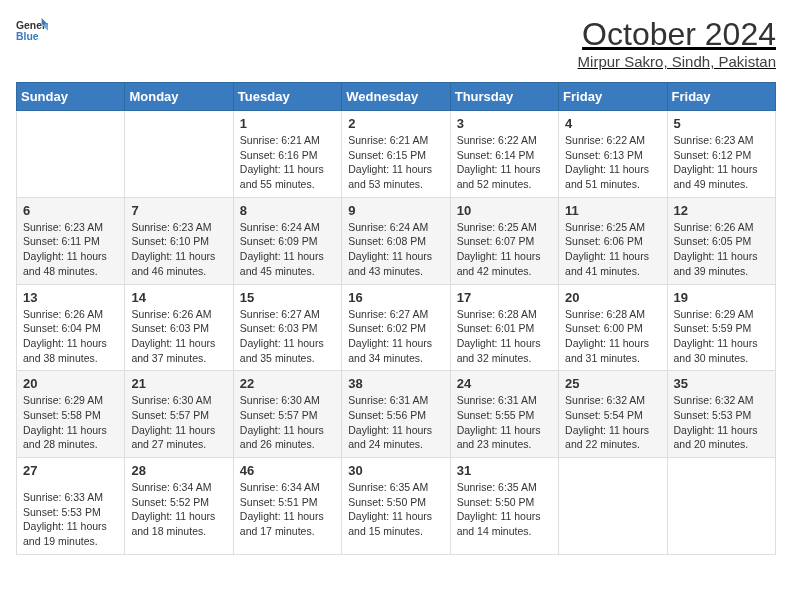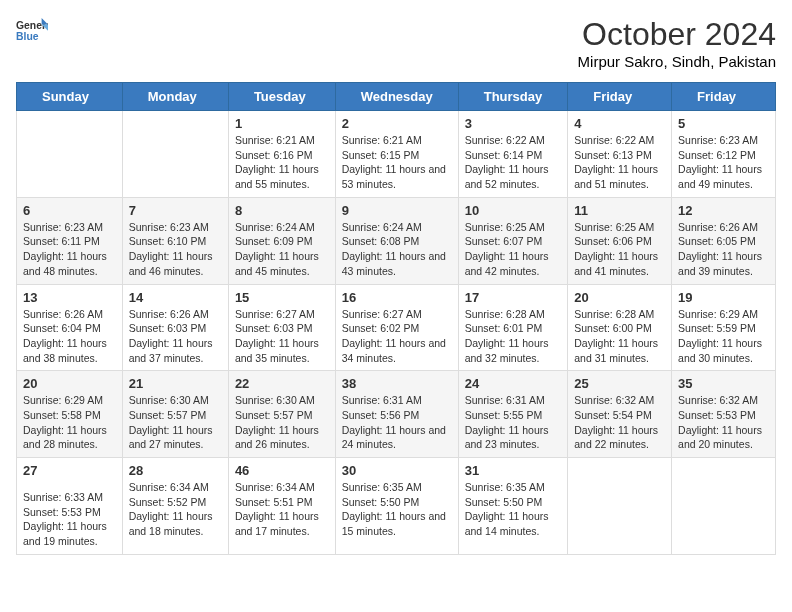--- a/index.html
+++ b/index.html
@@ -20,40 +20,41 @@
       display: flex;
       align-items: center;
       gap: 4px;
     }
     .logo-icon {
       width: 32px;
       height: 28px;
     }
     .title-block {
       text-align: right;
+      text-decoration: underline;
     }
     .month-title {
       font-size: 32px;
       color: #333;
       font-weight: normal;
     }
     .location-title {
       font-size: 15px;
-      color: #000000;
+      color: #404040;
     }
     .calendar {
       width: 100%;
       border-collapse: collapse;
       border: 1px solid #ccc;
     }
     .calendar th {
       background-color: #3a7abf;
       color: #fff;
       text-align: left;
-      padding: 6px 25px;
+      padding: 6px 4px;
       font-size: 13px;
       font-weight: bold;
       border: 1px solid #2e6aa0;
     }
     .calendar td {
       vertical-align: top;
       padding: 5px 6px;
       border: 1px solid #ddd;
       width: 108px;
       min-height: 80px;

